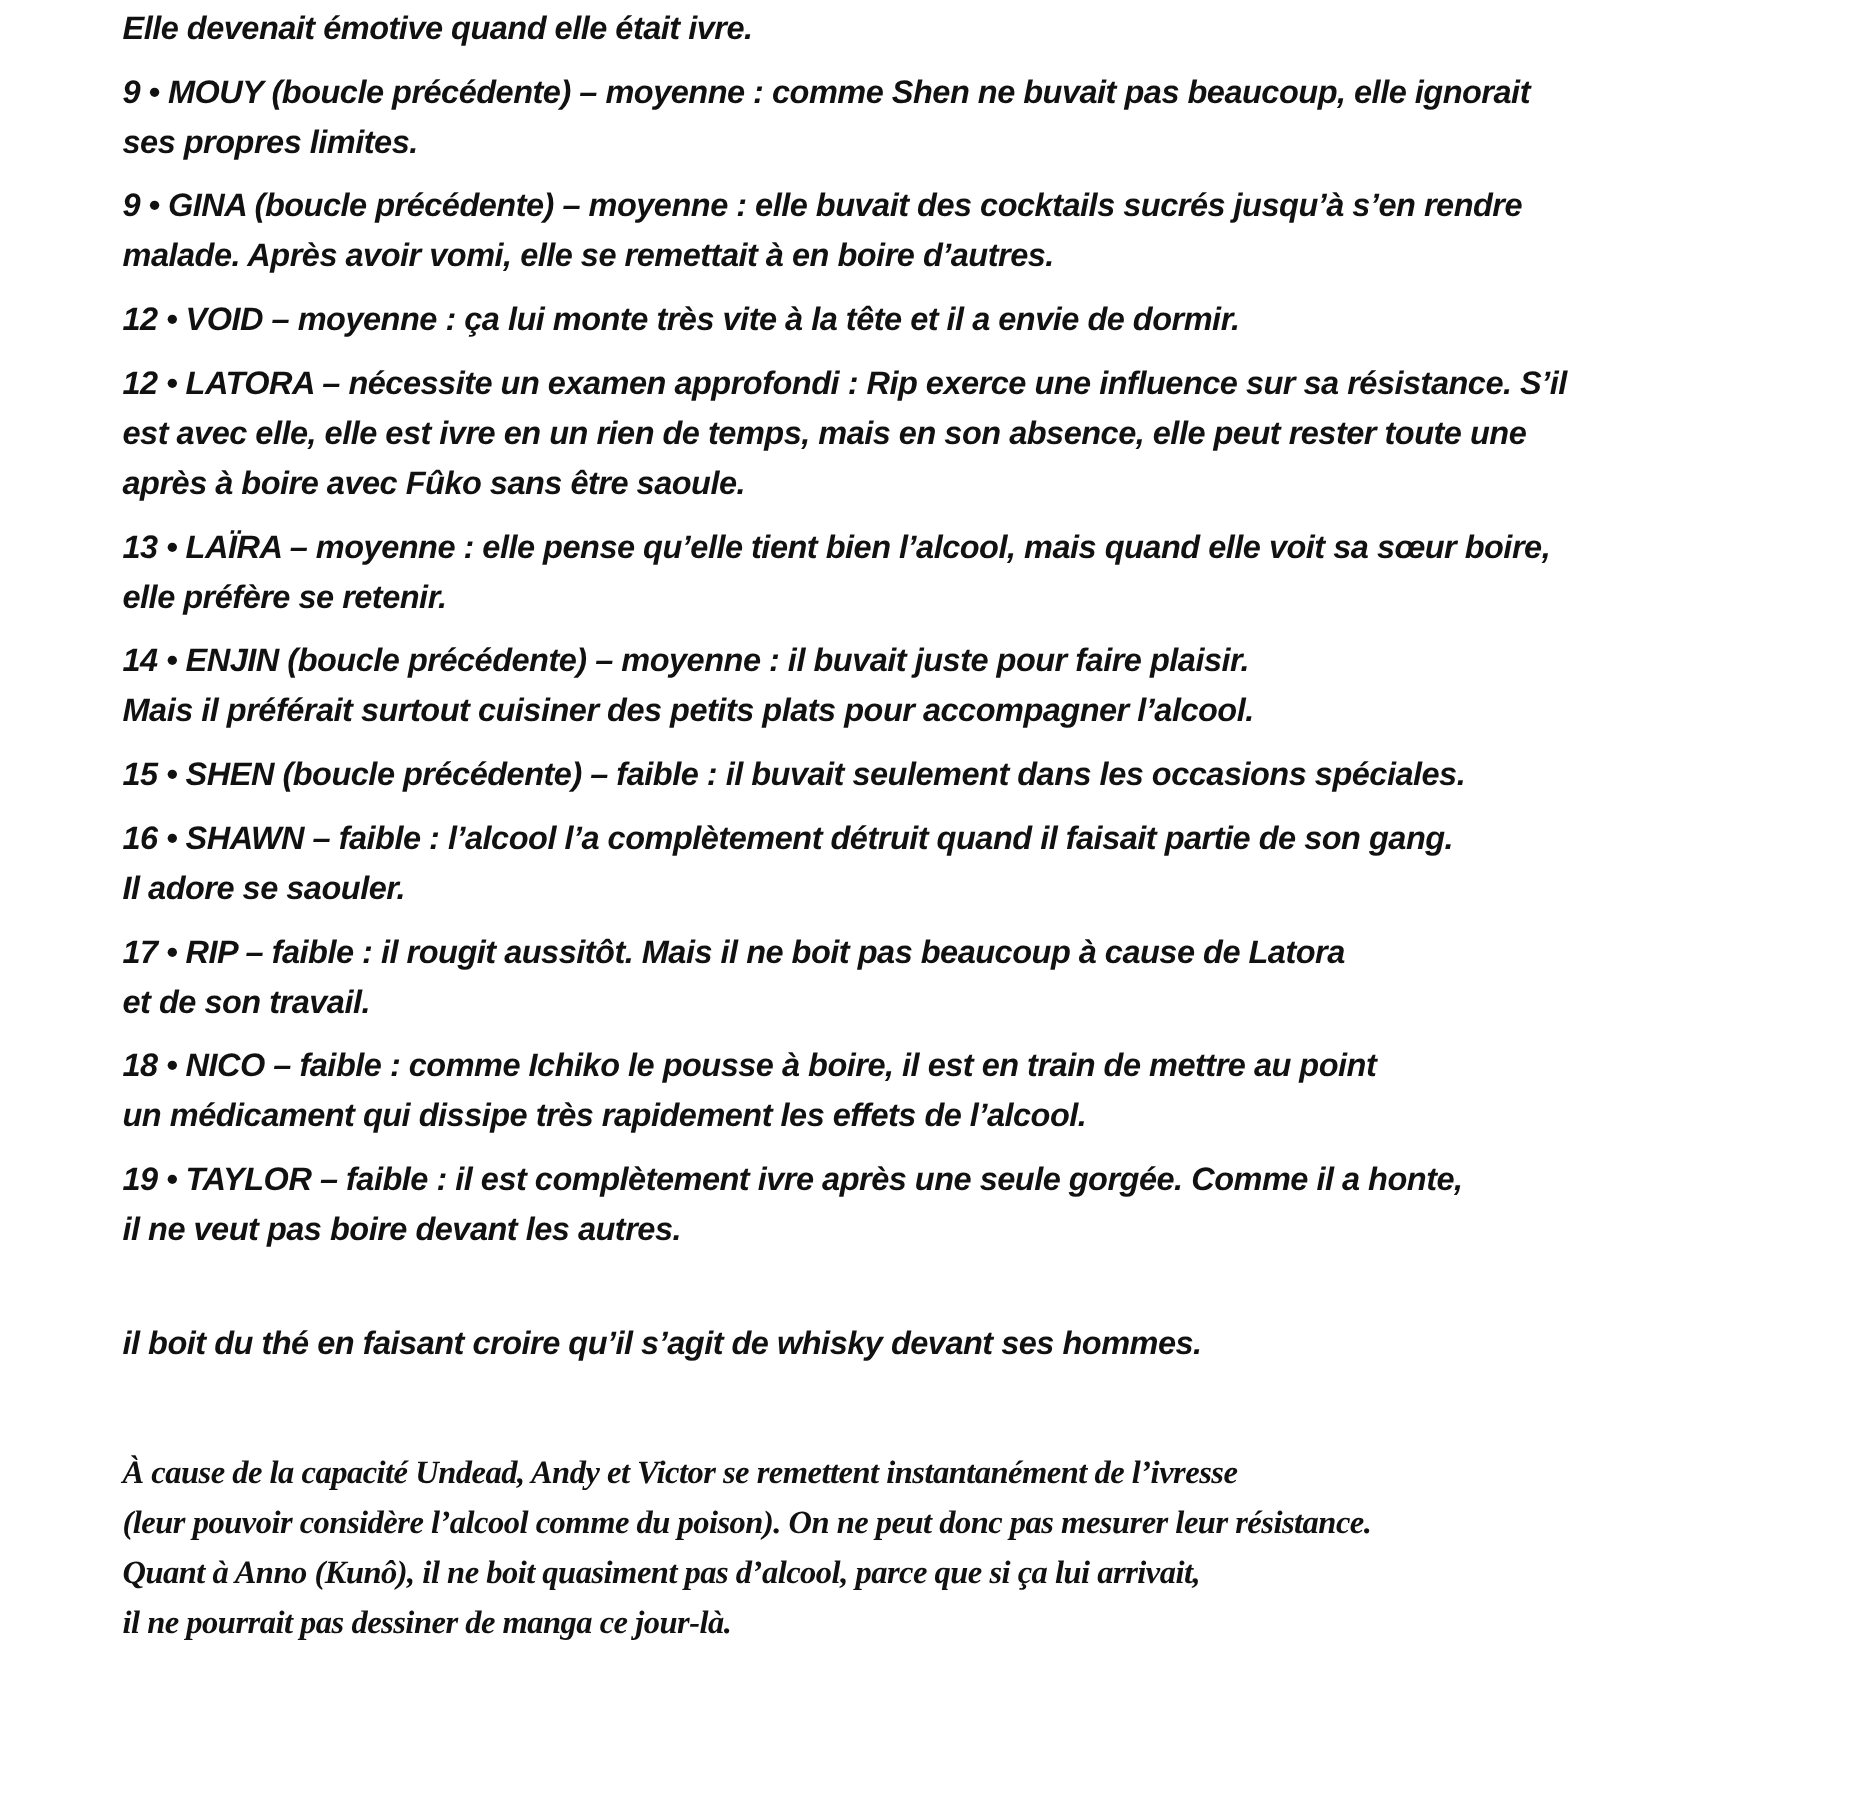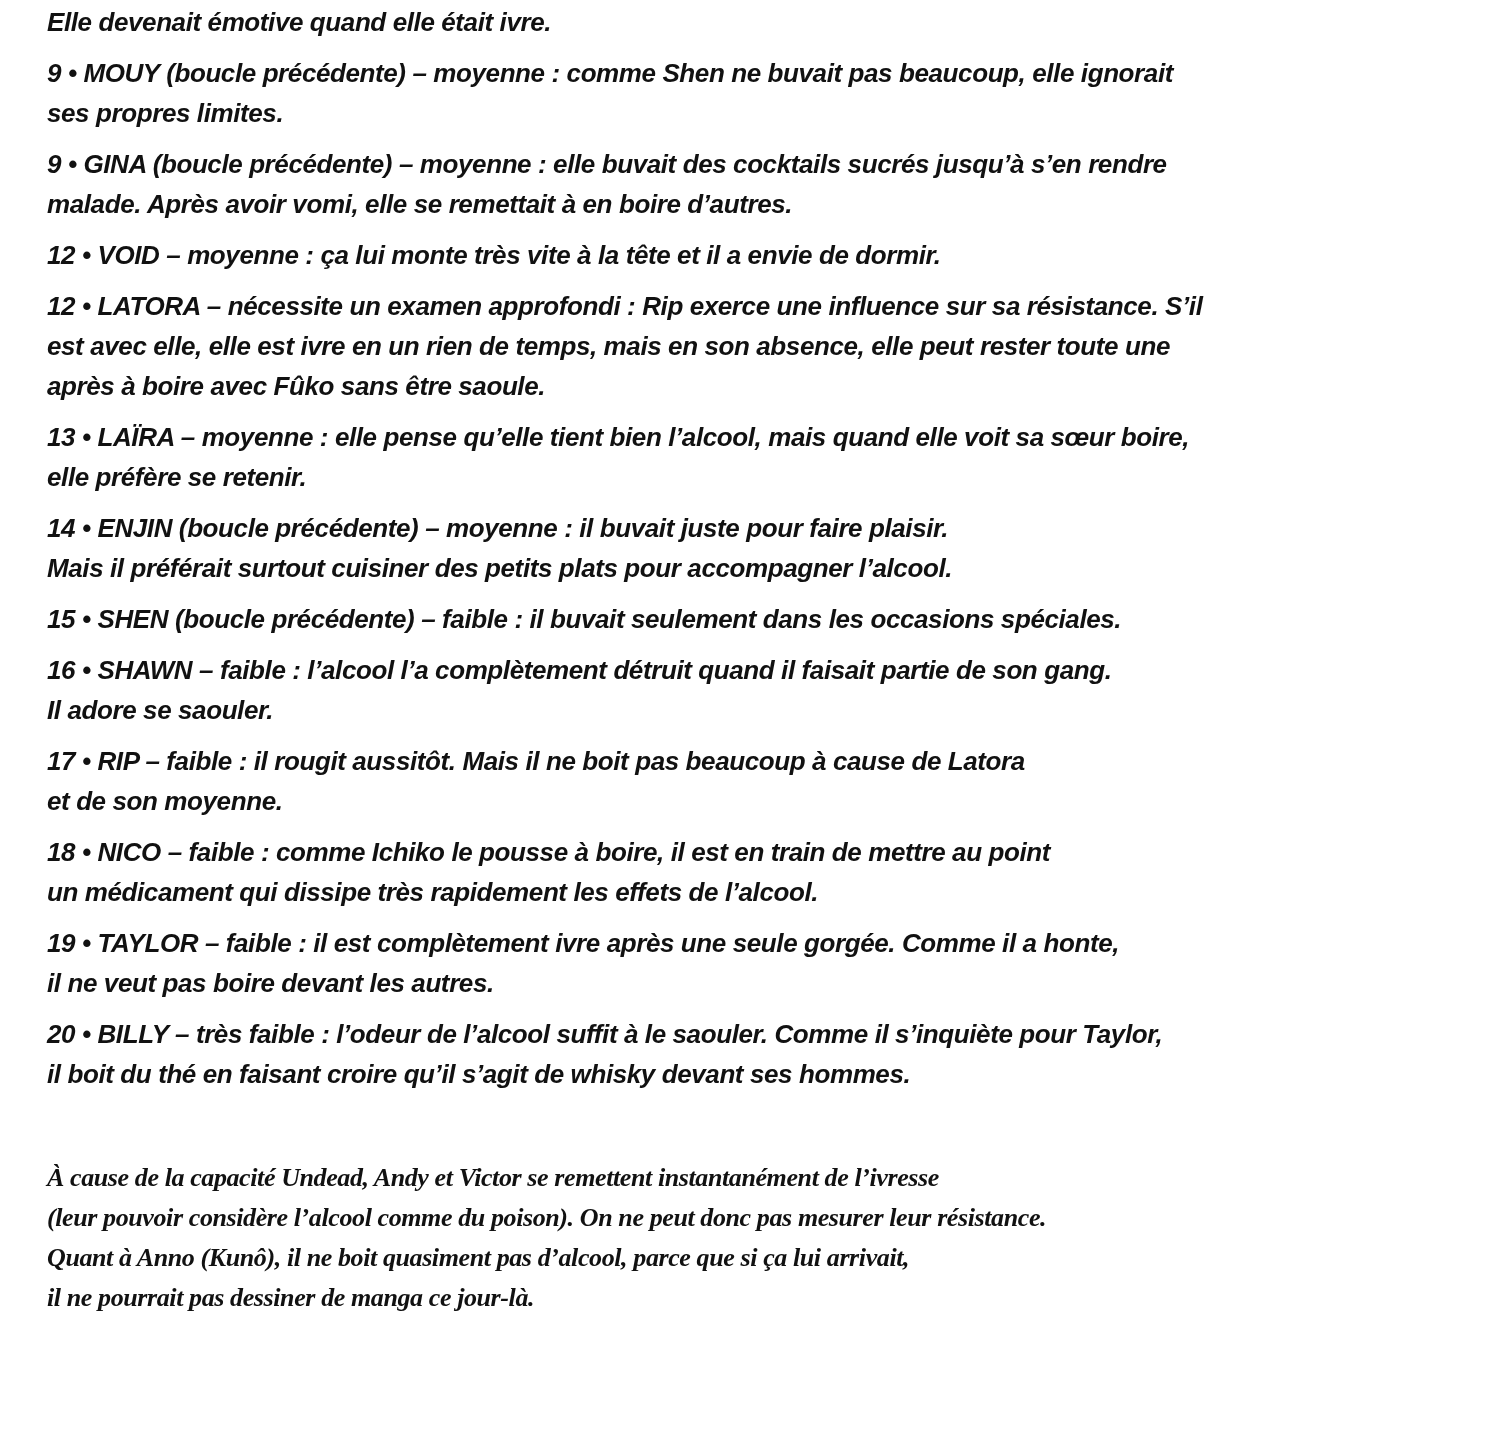--- a/index.html
+++ b/index.html
@@ -10,21 +10,21 @@
   body {
     width: 1500px;
     height: 1440px;
     overflow: hidden;
     font-family: "Liberation Sans", sans-serif;
   }
   .page {
     box-sizing: border-box;
     width: 1436px;
     height: 1440px;
-    padding: 2px 60px 0 47px;
+    padding: 2px 60px 0 98px;
     background: #ffffff;
     color: #111111;
   }
   .comic-text {
     font-style: italic;
     font-weight: bold;
     font-size: 26px;
     letter-spacing: -0.4px;
     line-height: 40px;
     color: #111111;
@@ -51,20 +51,20 @@
 
   <div>
       <p class="comic-text entry"><span class="entry-line">9 • MOUY (boucle précédente)  –  moyenne : comme Shen ne buvait pas beaucoup, elle ignorait</span><br><span class="entry-line">ses propres limites.</span></p>
       <p class="comic-text entry"><span class="entry-line">9 • GINA (boucle précédente)  –  moyenne : elle buvait des cocktails sucrés jusqu’à s’en rendre</span><br><span class="entry-line">malade. Après avoir vomi, elle se remettait à en boire d’autres.</span></p>
       <p class="comic-text entry"><span class="entry-line">12 • VOID  –  moyenne : ça lui monte très vite à la tête et il a envie de dormir.</span></p>
       <p class="comic-text entry"><span class="entry-line">12 • LATORA  –  nécessite un examen approfondi : Rip exerce une influence sur sa résistance. S’il</span><br><span class="entry-line">est avec elle, elle est ivre en un rien de temps, mais en son absence, elle peut rester toute une</span><br><span class="entry-line">après à boire avec Fûko sans être saoule.</span></p>
       <p class="comic-text entry"><span class="entry-line">13 • LAÏRA  –  moyenne : elle pense qu’elle tient bien l’alcool, mais quand elle voit sa sœur boire,</span><br><span class="entry-line">elle préfère se retenir.</span></p>
       <p class="comic-text entry"><span class="entry-line">14 • ENJIN (boucle précédente)  –  moyenne : il buvait juste pour faire plaisir.</span><br><span class="entry-line">Mais il préférait surtout cuisiner des petits plats pour accompagner l’alcool.</span></p>
       <p class="comic-text entry"><span class="entry-line">15 • SHEN (boucle précédente)  –  faible : il buvait seulement dans les occasions spéciales.</span><br></p>
       <p class="comic-text entry"><span class="entry-line">16 • SHAWN  –  faible : l’alcool l’a complètement détruit quand il faisait partie de son gang.</span><br><span class="entry-line">Il adore se saouler.</span></p>
-      <p class="comic-text entry"><span class="entry-line">17 • RIP  –  faible : il rougit aussitôt. Mais il ne boit pas beaucoup à cause de Latora</span><br><span class="entry-line">et de son moyenne.</span></p>
+      <p class="comic-text entry"><span class="entry-line">17 • RIP  –  faible : il rougit aussitôt. Mais il ne boit pas beaucoup à cause de Latora</span><br><span class="entry-line">et de son travail.</span></p>
       <p class="comic-text entry"><span class="entry-line">18 • NICO  –  faible : comme Ichiko le pousse à boire, il est en train de mettre au point</span><br><span class="entry-line">un médicament qui dissipe très rapidement les effets de l’alcool.</span></p>
       <p class="comic-text entry"><span class="entry-line">19 • TAYLOR  –  faible : il est complètement ivre après une seule gorgée. Comme il a honte,</span><br><span class="entry-line">il ne veut pas boire devant les autres.</span></p>
-      <p class="comic-text entry"><span class="entry-line">20 • BILLY  –  très faible : l’odeur de l’alcool suffit à le saouler. Comme il s’inquiète pour Taylor,</span><br><span class="entry-line">il boit du thé en faisant croire qu’il s’agit de whisky devant ses hommes.</span></p>
+      <p class="comic-text entry"><br><span class="entry-line">il boit du thé en faisant croire qu’il s’agit de whisky devant ses hommes.</span></p>
     </div>
 
   <p class="comic-text footer-paragraph"><span class="footer-line">À cause de la capacité Undead, Andy et Victor se remettent instantanément de l’ivresse</span><br><span class="footer-line">(leur pouvoir considère l’alcool comme du poison). On ne peut donc pas mesurer leur résistance.</span><br><span class="footer-line">Quant à Anno (Kunô), il ne boit quasiment pas d’alcool, parce que si ça lui arrivait,</span><br><span class="footer-line">il ne pourrait pas dessiner de manga ce jour-là.</span></p>
 </div>
 
 </body></html>

